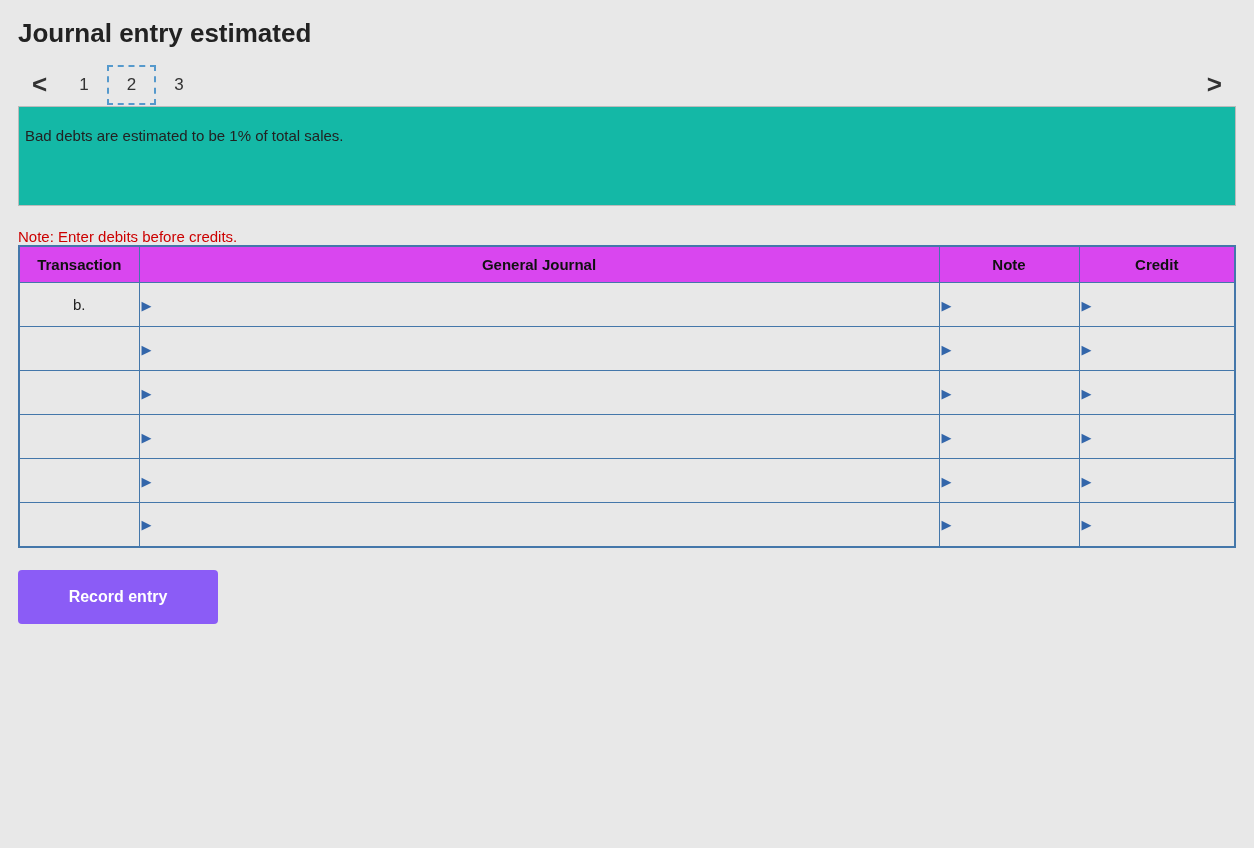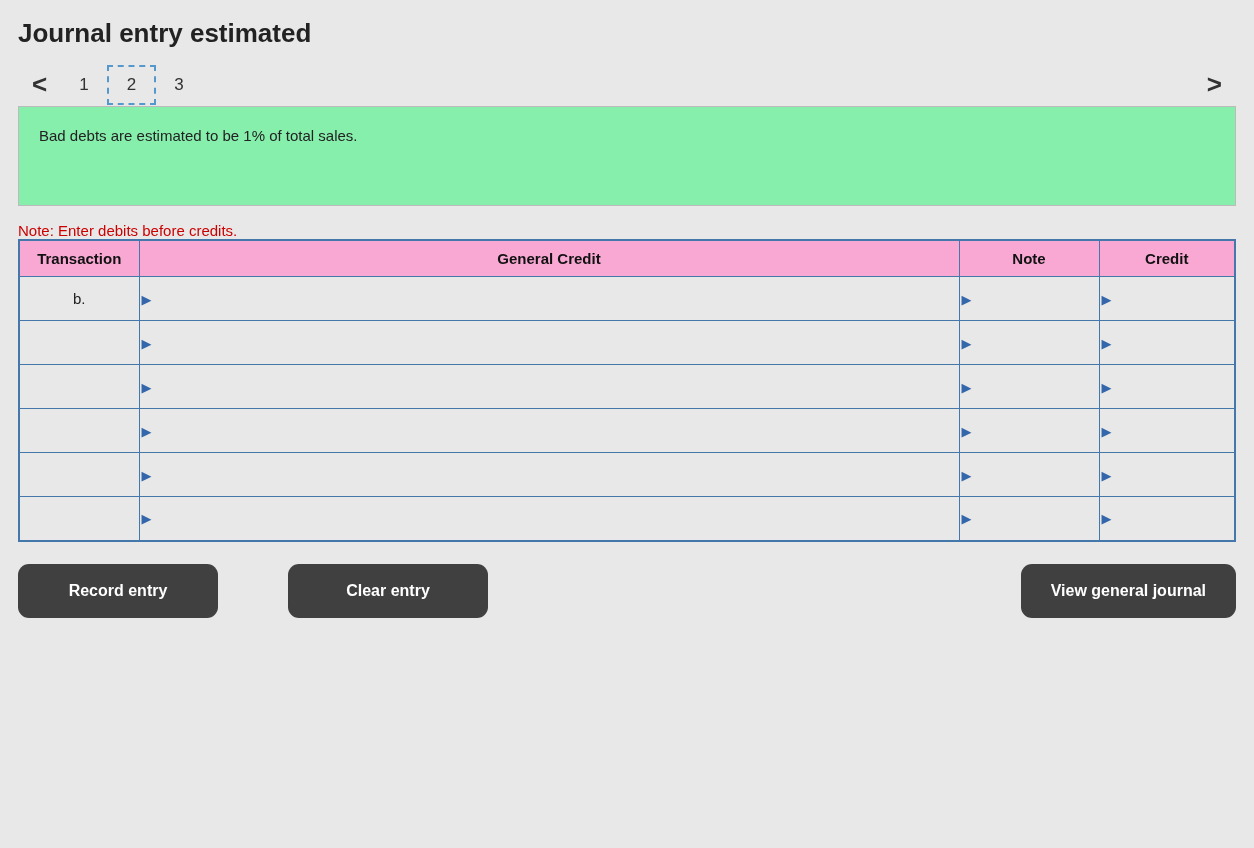--- a/index.html
+++ b/index.html
@@ -40,58 +40,58 @@
       cursor: pointer;
       color: #333;
       position: relative;
     }
     .tab-item.active {
       border: 2px dashed #5599cc;
       background: #e8e8e8;
       font-weight: normal;
     }
     .description-box {
-      background: #86efac;
+      background: #14b8a6;
       border: 1px solid #bbb;
-      padding: 20px 18px 40px 20px;
+      padding: 20px 18px 40px 6px;
       margin-top: 0;
-      margin-bottom: 16px;
+      margin-bottom: 22px;
       font-size: 15px;
       min-height: 100px;
     }
     .note-text {
       color: #cc0000;
       font-size: 15px;
     }
     .journal-table {
       width: 100%;
       border-collapse: collapse;
       border: 2px solid #4477aa;
       margin-bottom: 22px;
     }
     .journal-table thead tr th {
-      background: #f9a8d4;
+      background: #d946ef;
       color: #111;
       font-weight: bold;
       border: 1px solid #4477aa;
       padding: 9px 8px;
       text-align: center;
       font-size: 15px;
     }
     .journal-table thead tr th.col-transaction {
       width: 120px;
     }
     .journal-table thead tr th.col-general {
       
     }
     .journal-table thead tr th.col-debit {
       width: 140px;
     }
     .journal-table thead tr th.col-credit {
-      width: 136px;
+      width: 156px;
     }
     .journal-table tbody tr td {
       border: 1px solid #4477aa;
       padding: 0;
       height: 44px;
     }
     .journal-table tbody tr td.transaction-cell {
       text-align: center;
       vertical-align: middle;
       font-size: 15px;
@@ -117,26 +117,26 @@
       color: #3366aa;
       font-size: 13px;
       pointer-events: none;
     }
     .buttons-row {
       display: flex;
       gap: 0;
       align-items: center;
     }
     .btn {
-      background: #404040;
+      background: #8b5cf6;
       color: #fff;
       font-weight: bold;
       font-size: 16px;
       border: none;
-      border-radius: 11px;
+      border-radius: 4px;
       padding: 18px 30px;
       cursor: pointer;
       min-width: 200px;
     }
     .btn-record {
       margin-right: 70px;
     }
     .btn-clear {
       margin-right: auto;
     }
@@ -160,21 +160,21 @@
 <div class="description-box">
   <span>Bad debts are estimated to be 1% of total sales.</span>
 </div>
 
 <div class="note-text">Note: Enter debits before credits.</div>
 
 <table class="journal-table">
   <thead>
     <tr>
       <th class="col-transaction">Transaction</th>
-      <th class="col-general">General Credit</th>
+      <th class="col-general">General Journal</th>
       <th class="col-debit">Note</th>
       <th class="col-credit">Credit</th>
     </tr>
   </thead>
   <tbody id="journal-tbody">
   <tr>
         <td class="transaction-cell">b.</td>
         <td class="input-cell"><span class="arrow-indicator">▶</span><input type="text" style=""></td>
         <td class="input-cell"><span class="arrow-indicator">▶</span><input type="text" style=""></td>
         <td class="input-cell"><span class="arrow-indicator">▶</span><input type="text" style=""></td>
@@ -207,15 +207,13 @@
         <td class="transaction-cell"></td>
         <td class="input-cell"><span class="arrow-indicator">▶</span><input type="text" style=""></td>
         <td class="input-cell"><span class="arrow-indicator">▶</span><input type="text" style=""></td>
         <td class="input-cell"><span class="arrow-indicator">▶</span><input type="text" style=""></td>
       </tr>
     </tbody>
 </table>
 
 <div class="buttons-row">
   <button class="btn btn-record">Record entry</button>
-  <button class="btn btn-clear">Clear entry</button>
-  <button class="btn btn-view">View general journal</button>
 </div>
 
 </body></html>

